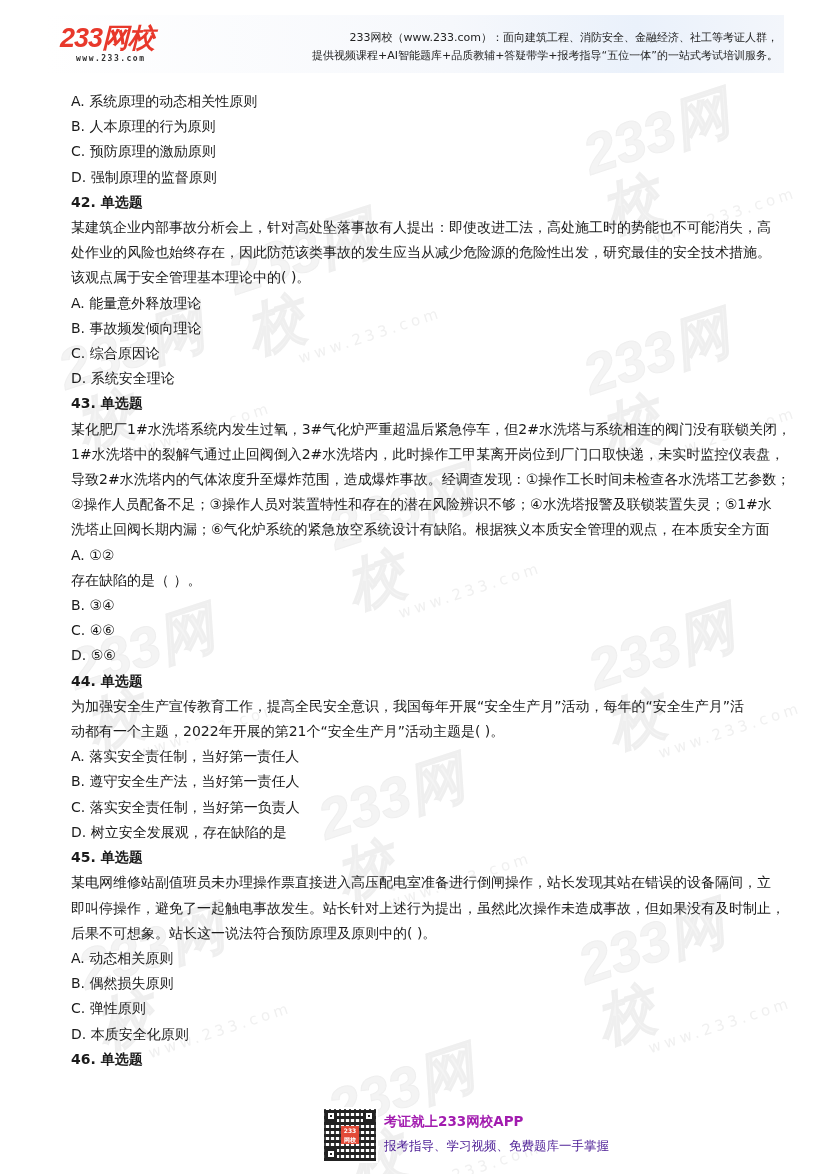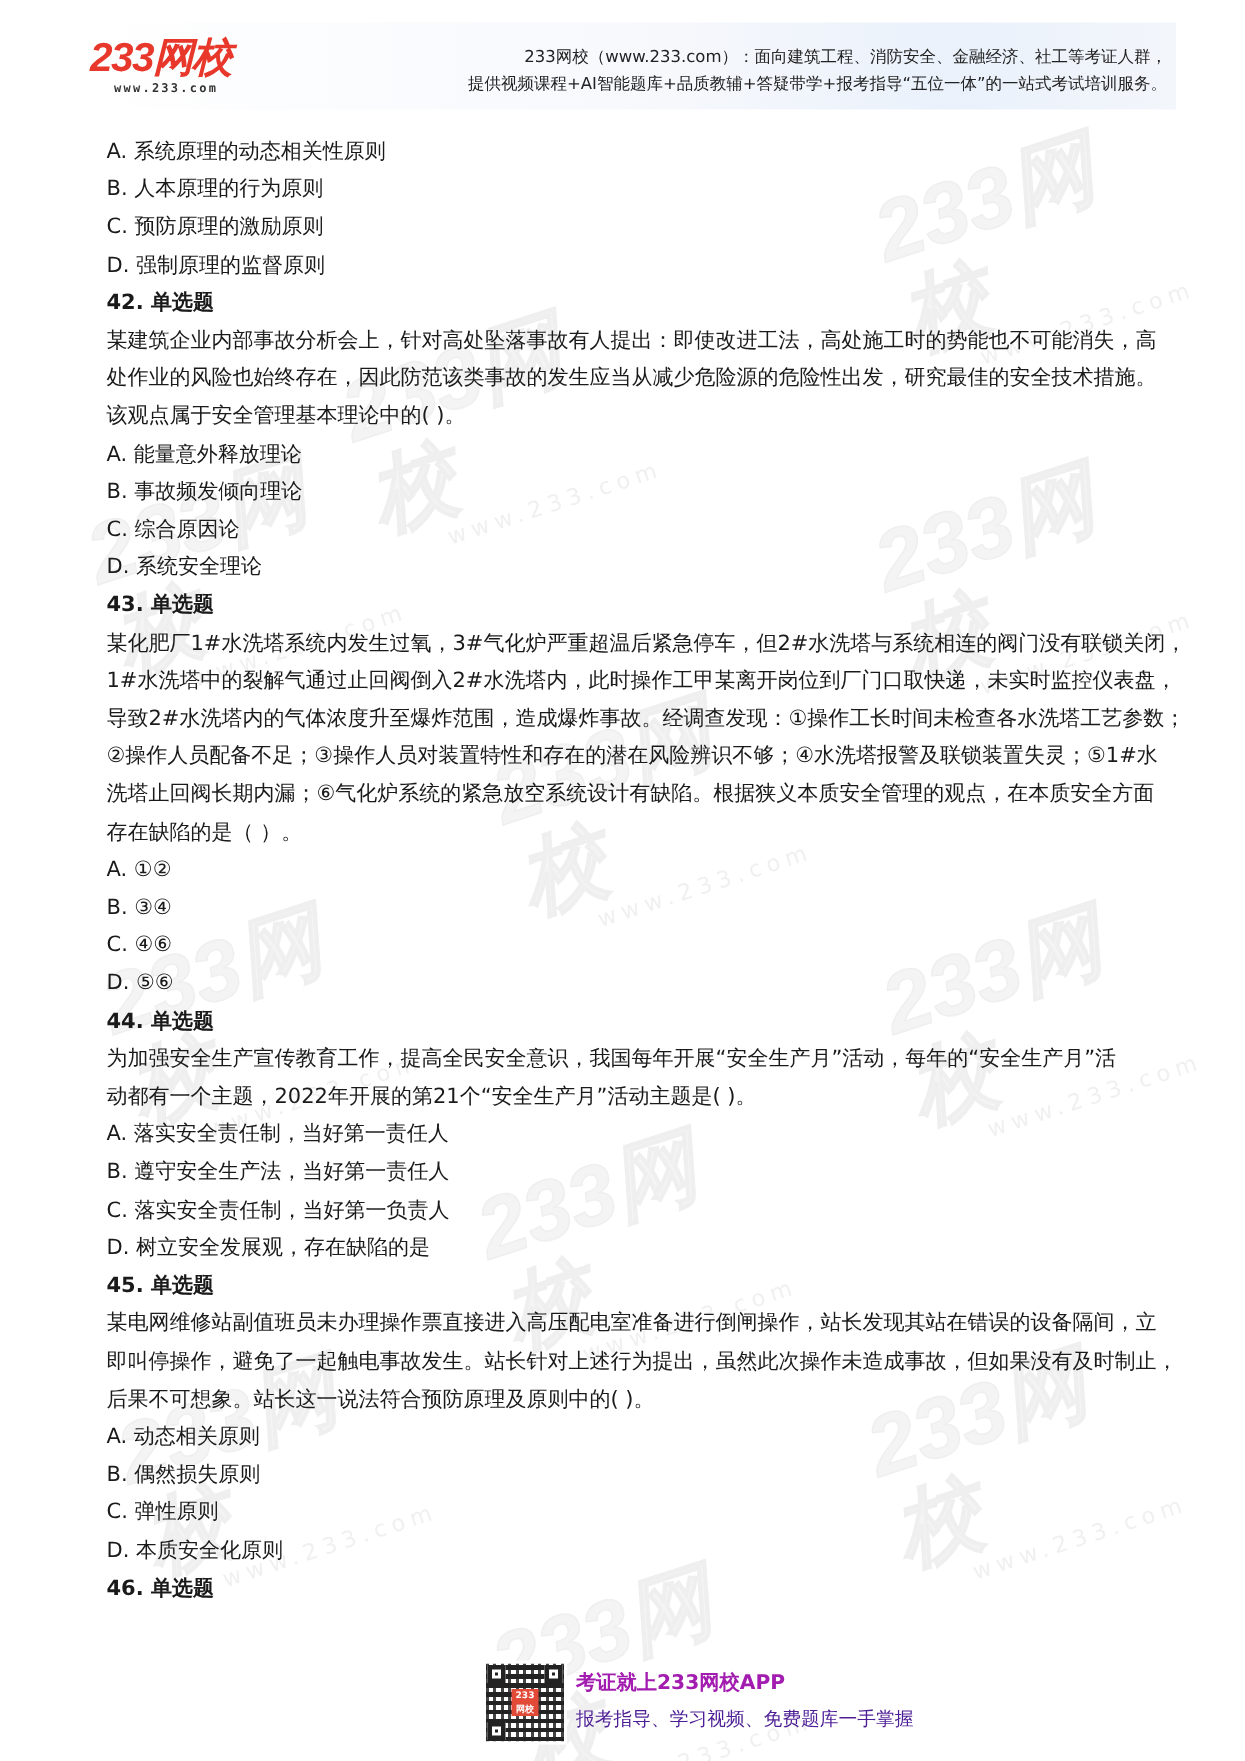--- a/index.html
+++ b/index.html
@@ -147,22 +147,22 @@
     <div class="line">D. 系统安全理论</div>
   </div>
 
   <div>
     <div class="line q-title">43. 单选题</div>
     <div class="line">某化肥厂1#水洗塔系统内发生过氧，3#气化炉严重超温后紧急停车，但2#水洗塔与系统相连的阀门没有联锁关闭，</div>
     <div class="line">1#水洗塔中的裂解气通过止回阀倒入2#水洗塔内，此时操作工甲某离开岗位到厂门口取快递，未实时监控仪表盘，</div>
     <div class="line">导致2#水洗塔内的气体浓度升至爆炸范围，造成爆炸事故。经调查发现：①操作工长时间未检查各水洗塔工艺参数；</div>
     <div class="line">②操作人员配备不足；③操作人员对装置特性和存在的潜在风险辨识不够；④水洗塔报警及联锁装置失灵；⑤1#水</div>
     <div class="line">洗塔止回阀长期内漏；⑥气化炉系统的紧急放空系统设计有缺陷。根据狭义本质安全管理的观点，在本质安全方面</div>
+    <div class="line">A. ①②</div>
     <div class="line">存在缺陷的是（ ）。</div>
-    <div class="line">A. ①②</div>
     <div class="line">B. ③④</div>
     <div class="line">C. ④⑥</div>
     <div class="line">D. ⑤⑥</div>
   </div>
 
   <div>
     <div class="line q-title">44. 单选题</div>
     <div class="line">为加强安全生产宣传教育工作，提高全民安全意识，我国每年开展“安全生产月”活动，每年的“安全生产月”活</div>
     <div class="line">动都有一个主题，2022年开展的第21个“安全生产月”活动主题是(        )。</div>
     <div class="line">A. 落实安全责任制，当好第一责任人</div>

